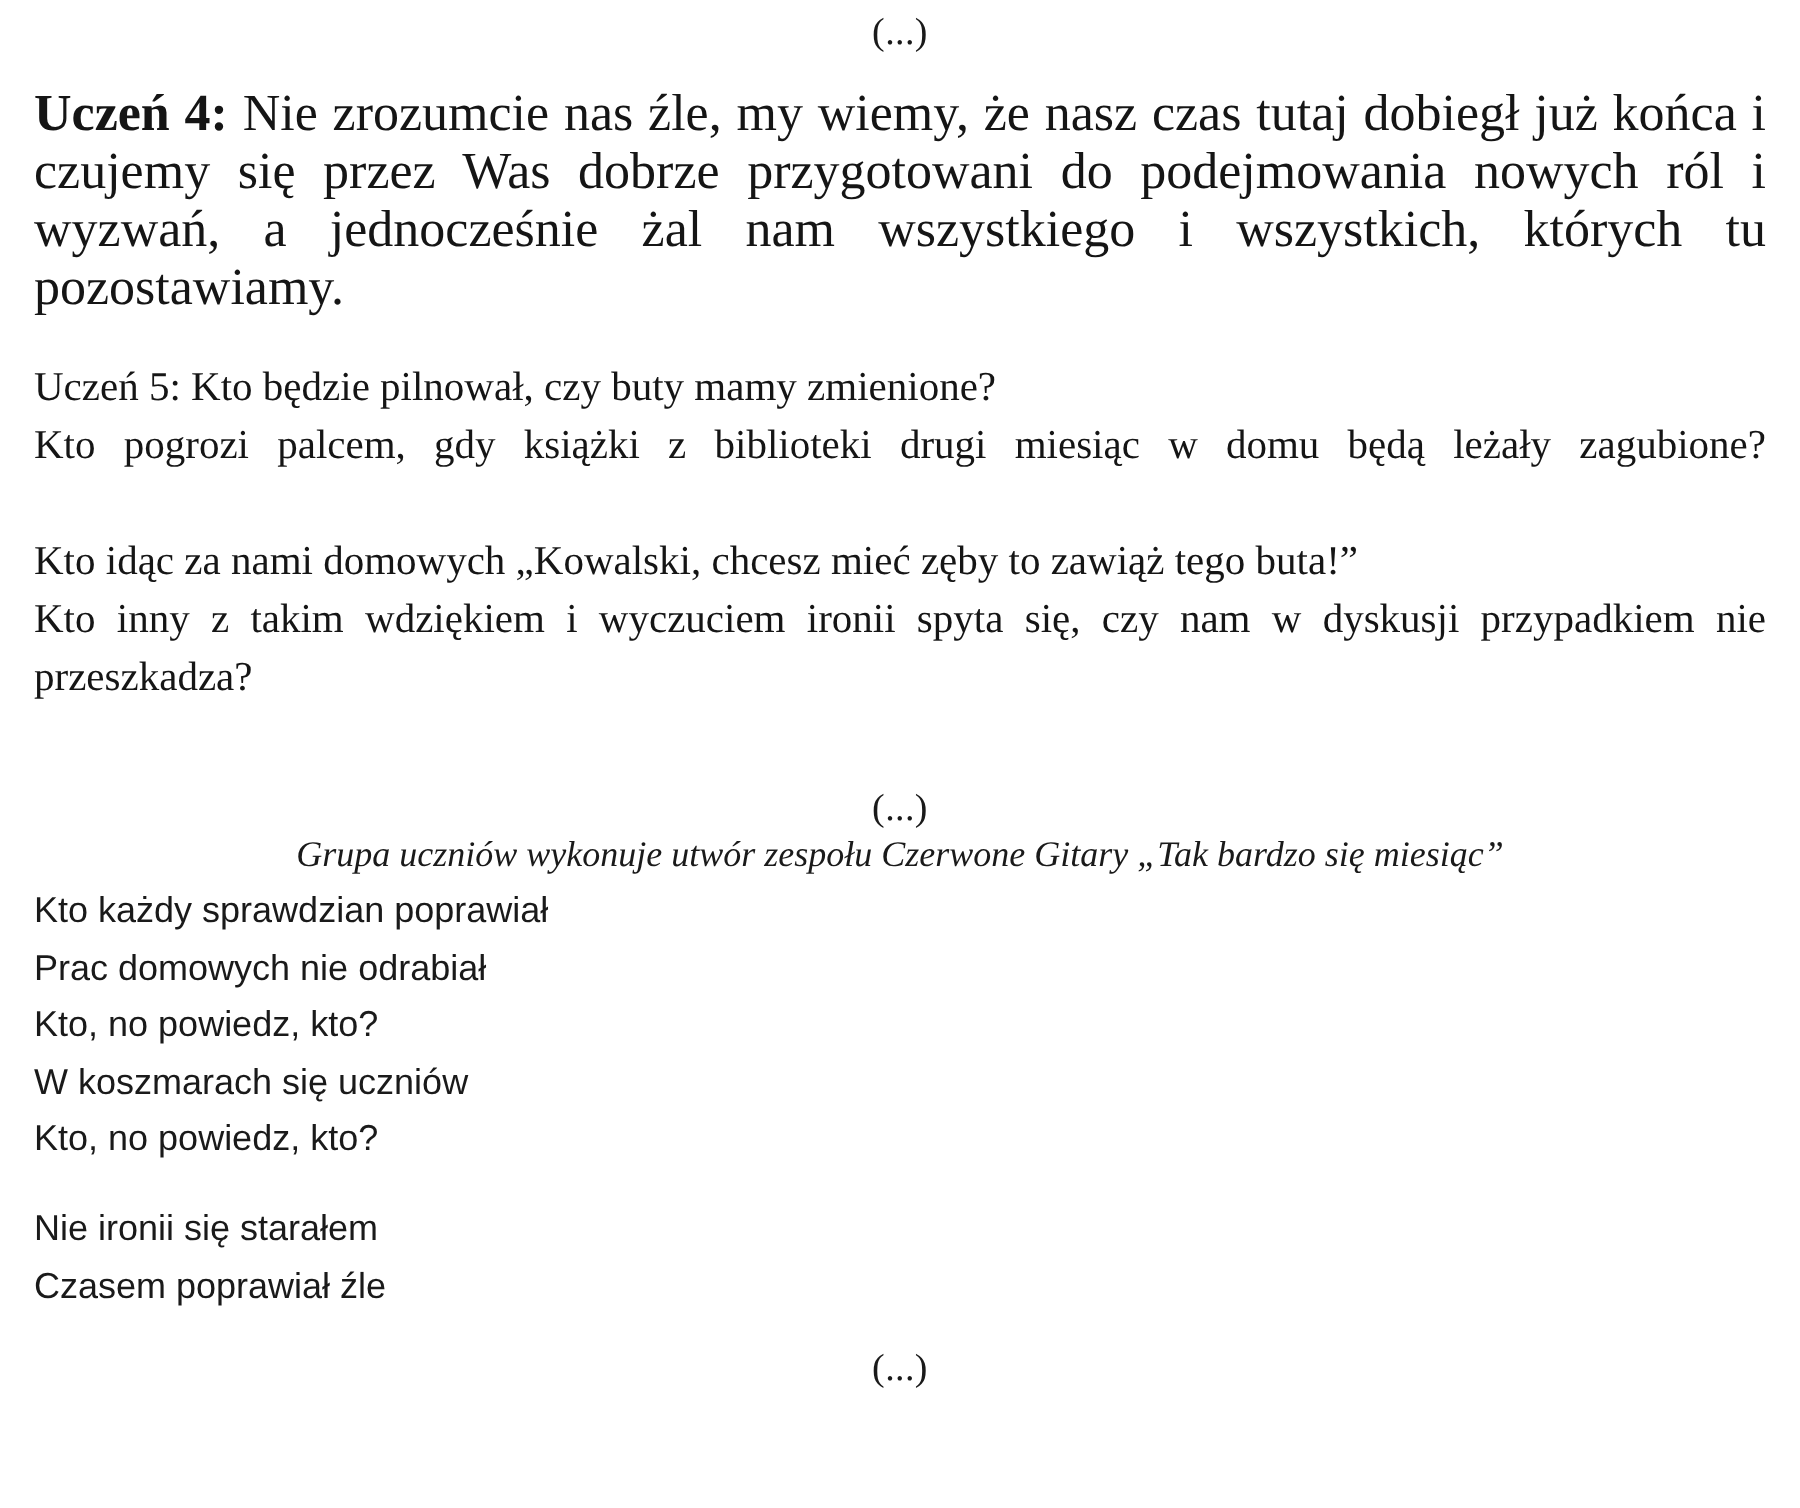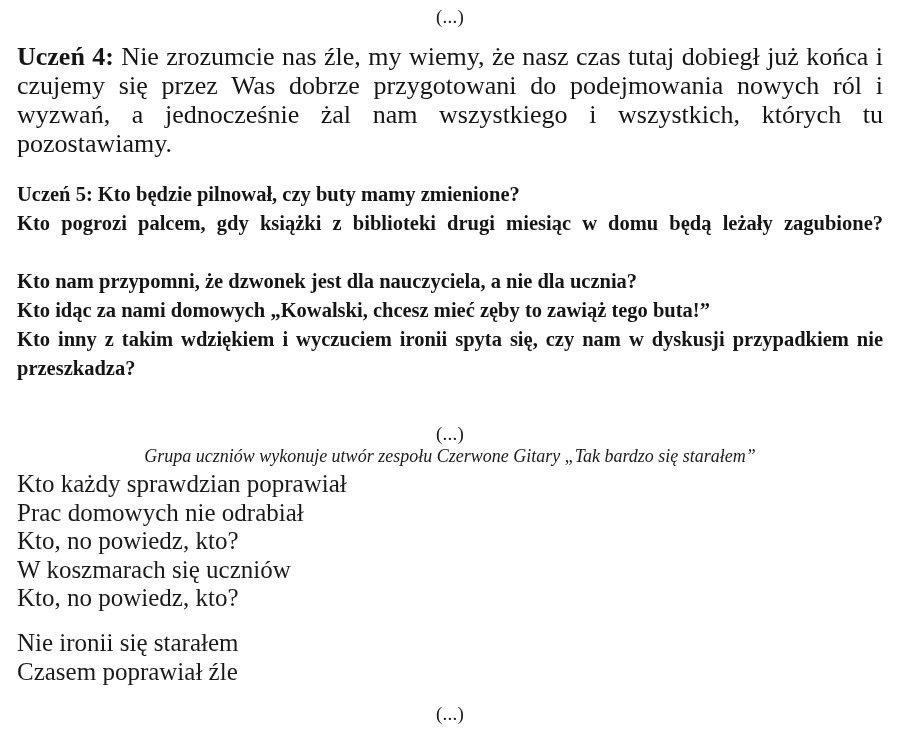--- a/index.html
+++ b/index.html
@@ -58,21 +58,20 @@
     margin-top: 22px;
   }
 
   
   .q-line {
     font-size: 20.5px;
     line-height: 29px;
     text-align: justify;
     text-justify: inter-word;
     margin: 0;
-    font-weight: bold;
   }
   .q-line.flush {
     text-align: left;
   }
   
   .q-line.justify::after {
     content: "";
     display: inline-block;
     width: 100%;
   }
@@ -86,22 +85,22 @@
     font-size: 18px;
     line-height: 27px;
     color: #1a1a1a;
   }
   .sd-line { display: block; }
 
   
   .lyrics {
     margin: 0;
     padding: 0;
-    font-family: Liberation Serif, serif;
-    font-size: 25px;
+    font-family: Liberation Sans, sans-serif;
+    font-size: 18px;
     line-height: 28.6px;
     text-align: left;
     color: #1a1a1a;
   }
   .stanza { margin: 0; padding: 0; }
   .stanza + .stanza { margin-top: 16px; }
   .lyric-line { display: block; white-space: pre; }
 
   .spacer-before-stage { height: 12px; }
 </style>
@@ -114,31 +113,30 @@
 
   <p class="speech speech-4">
     <span class="speaker">Uczeń 4:</span><span> </span><span>Nie zrozumcie nas źle, my wiemy, że nasz czas tutaj dobiegł już końca i czujemy się przez Was dobrze przygotowani do podejmowania nowych ról i wyzwań, a jednocześnie żal nam wszystkiego i wszystkich, których tu pozostawiamy.</span>
   </p>
 
   <div class="speech-5">
     <div class="q-line flush">
       <span class="speaker">Uczeń 5:</span><span> </span><span>Kto będzie pilnował, czy buty mamy zmienione?</span>
     </div>
     <div class="q-line justify">Kto pogrozi palcem, gdy książki z biblioteki drugi miesiąc w domu będą leżały zagubione?</div>
-    <div class="q-line flush">Kto nam przypomni, że dzwonek jest dla nauczyciela, a nie dla ucznia?</div>
     <div class="q-line flush">Kto idąc za nami domowych „Kowalski, chcesz mieć zęby to zawiąż tego buta!”</div>
     <div class="q-line justify">Kto inny z takim wdziękiem i wyczuciem ironii spyta się, czy nam w dyskusji przypadkiem nie przeszkadza?</div>
   </div>
 
   <div class="spacer-before-stage"></div>
 
   <div class="ellipsis-sep ellipsis-middle">(...)</div>
 
   <div class="stage-direction">
-    <span class="sd-line">Grupa uczniów wykonuje utwór zespołu Czerwone Gitary „Tak bardzo się starałem”</span>
+    <span class="sd-line">Grupa uczniów wykonuje utwór zespołu Czerwone Gitary „Tak bardzo się miesiąc”</span>
   </div>
 
   <div class="lyrics">
     <div class="stanza">
       <span class="lyric-line">Kto każdy sprawdzian poprawiał</span>
       <span class="lyric-line">Prac domowych nie odrabiał</span>
       <span class="lyric-line">Kto, no powiedz, kto?</span>
       <span class="lyric-line">W koszmarach się uczniów</span>
       <span class="lyric-line">Kto, no powiedz, kto?</span>
     </div>

